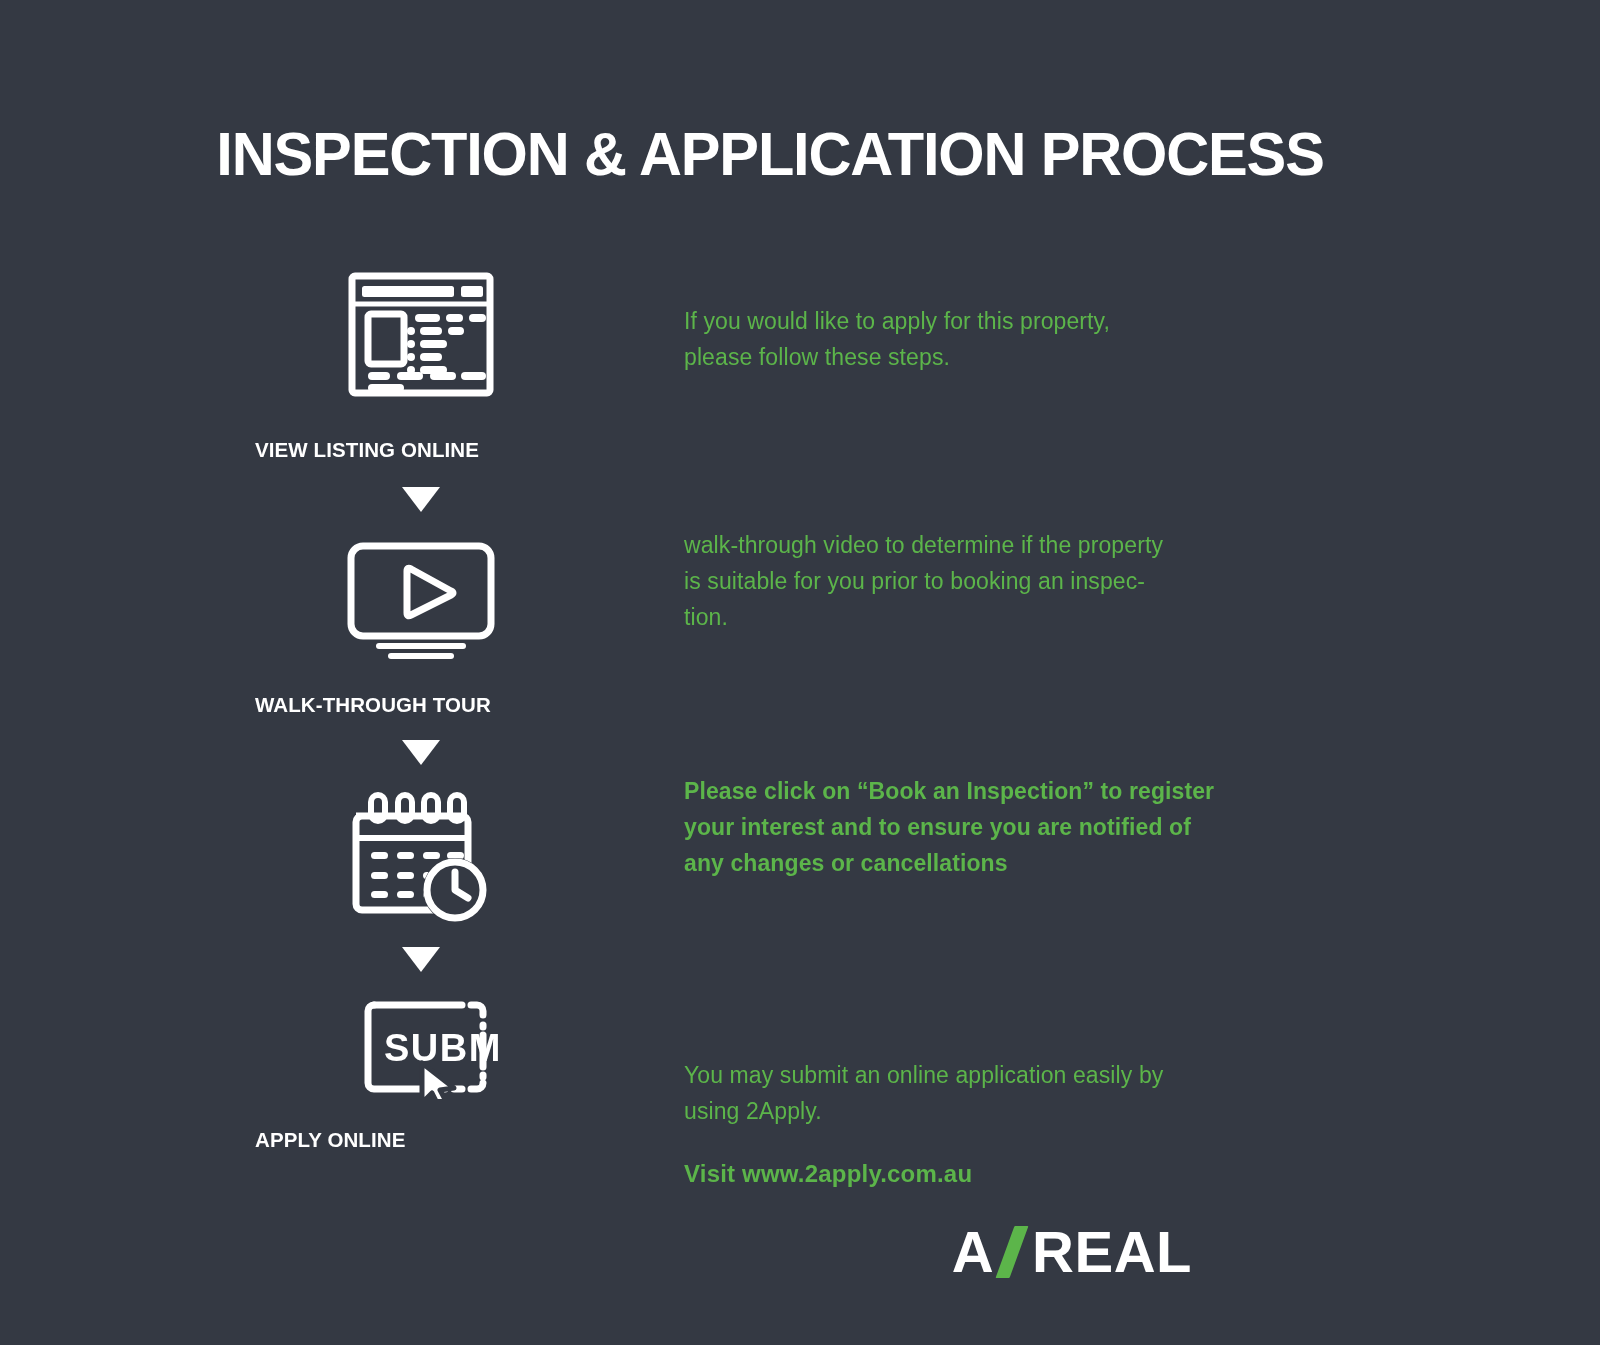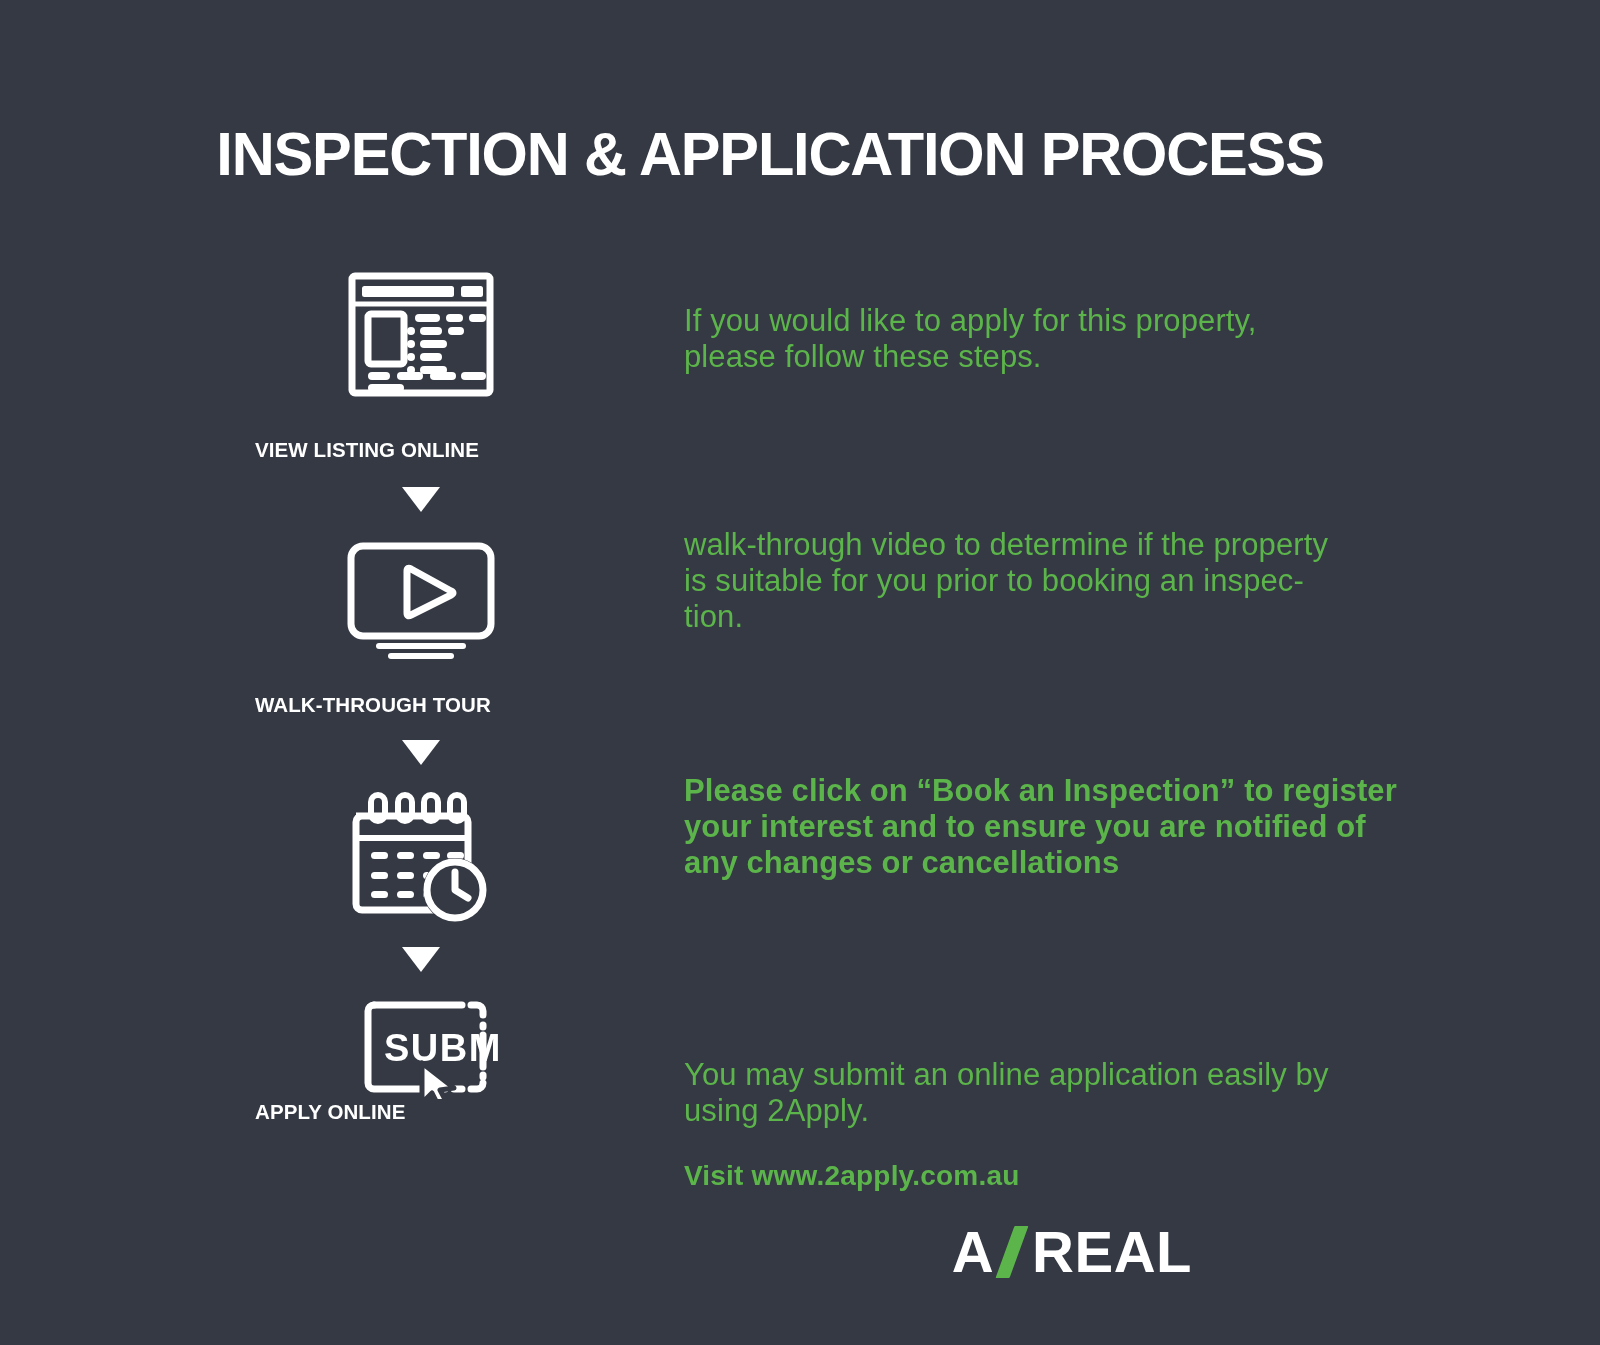--- a/index.html
+++ b/index.html
@@ -74,43 +74,43 @@
 
   .sp-2 .step-icon { height: 122px; margin-top: 26px; }
   .sp-2 .step-label { margin-top: 32px; }
   .sp-2 .arrow { margin-top: 22px; }
 
   .sp-3 .step-icon { height: 140px; margin-top: 20px; }
   .sp-3 .step-label { margin-top: 22px; }
   .sp-3 .arrow { margin-top: 22px; }
 
   .sp-4 .step-icon { height: 105px; margin-top: 22px; }
-  .sp-4 .step-label { }
+  .sp-4 .step-label { margin-top: 28px; }
 
   
   .copy {
     position: absolute;
     left: 684px;
     color: #5cb54a;
-    font-size: 31px;
+    font-size: 23px;
     line-height: 36px;
     letter-spacing: 0.1px;
     width: 730px;
   }
   .copy p { margin: 0; }
   .c1 { top: 303px; }
   .c2 { top: 527px; }
   .c3 { top: 773px; font-weight: bold; }
   .c4 { top: 1057px; }
   .visit {
     position: absolute;
     left: 684px;
     top: 1160px;
     color: #5cb54a;
-    font-size: 28px;
+    font-size: 24px;
     font-weight: bold;
     letter-spacing: 0.2px;
   }
 
   
   .logo {
     position: absolute;
     right: 72px;
     top: 1218px;
     display: flex;

